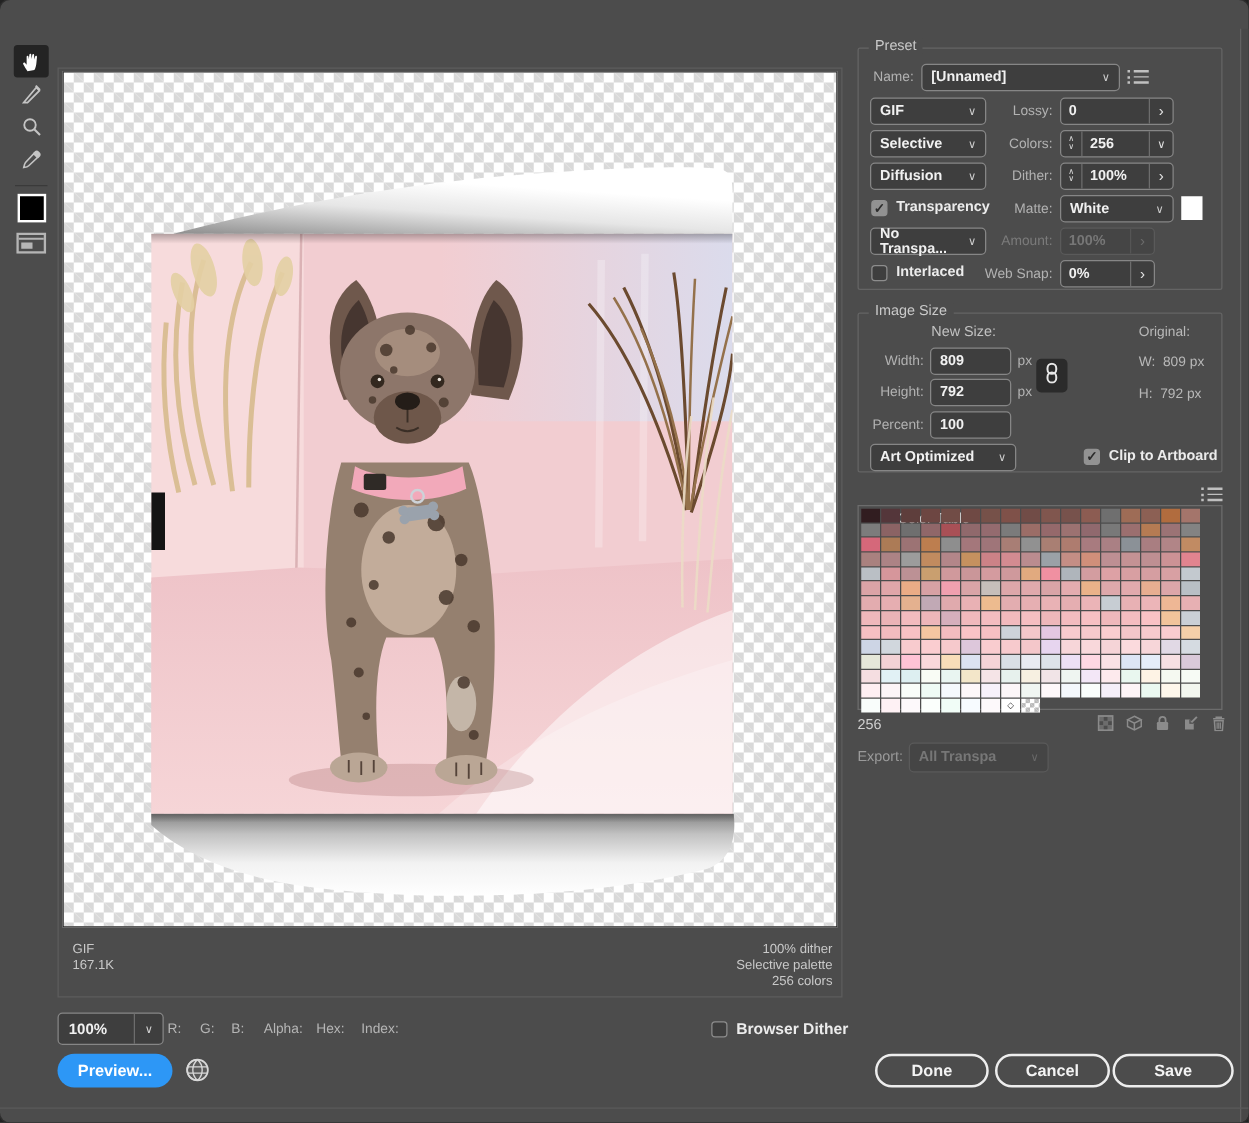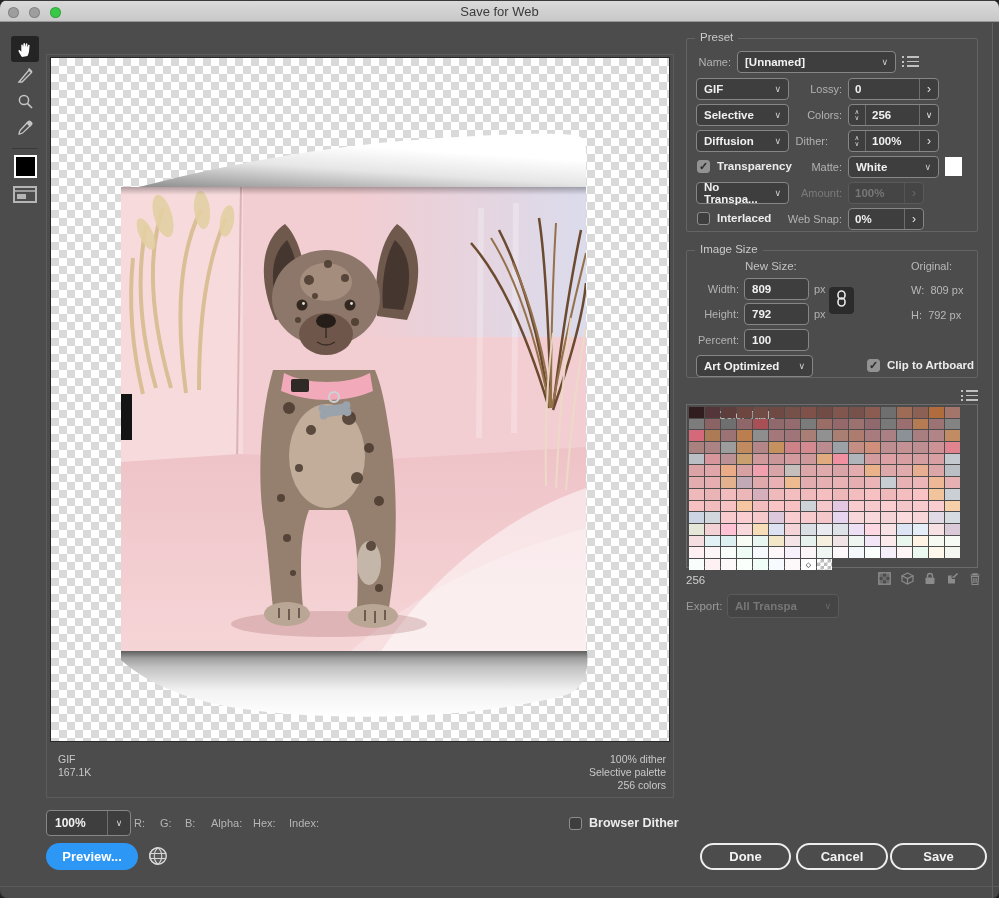--- a/index.html
+++ b/index.html
@@ -127,28 +127,20 @@
 
   .rgroove { position:absolute; left:992px; top:23px; bottom:0; width:1px; background:#616161; }
   .rstrip  { position:absolute; left:993px; top:23px; bottom:0; width:6px; background:#484848; }
   .bline   { position:absolute; left:0; right:0; top:886px; height:1px; background:#5a5a5a; }
 </style>
 </head>
 <body>
 
 <div class="window">
 
-  <div class="titlebar">
-    <div class="lights">
-      <span class="light gray"></span>
-      <span class="light gray"></span>
-      <span class="light green"></span>
-    </div>
-    <div class="title">Save for Web</div>
-  </div>
 
 
   <div class="toolcol">
     <div class="tool active">
       <span>
           <svg width="17" height="17" viewBox="0 0 17 17">
             <path d="M5 16c-1.2-1.8-2.6-4-3.4-5.6-.5-1 .7-1.8 1.5-1l1.2 1.3V4.3c0-1 1.4-1 1.5 0l.2 2 .5-3.6c.1-1 1.5-.9 1.5.1l.1 3.3.7-3.2c.2-1 1.5-.8 1.5.2v3.4l.8-2.3c.3-.9 1.6-.6 1.5.4l-.5 4.9c-.1 1.6-.6 3.7-1.6 5.5z" fill="#fdfdfd"></path>
           </svg>
         </span>
     </div>
@@ -375,21 +367,21 @@
           <span>∨</span>
         </span>
       <span class="seg val">256</span>
       <span class="seg arr chev" style="font-size:9px;">∨</span>
     </div>
 
     <div class="dd" style="left:9px; top:91px; width:93px;">
       <span>Diffusion</span>
         <span class="chev">∨</span>
     </div>
-    <span class="lbl" style="left:71px; top:96px; width:70px;">Dither:</span>
+    <span class="lbl" style="left:85px; top:96px; width:70px;">Dither:</span>
     <div class="ctrl" style="left:161px; top:91px; width:91px;">
       <span class="seg stp">
           <span>∧</span>
           <span>∨</span>
         </span>
       <span class="seg val">100%</span>
       <span class="seg arr">›</span>
     </div>
 
     <span class="cb on" style="left:10px; top:121px;"></span>

